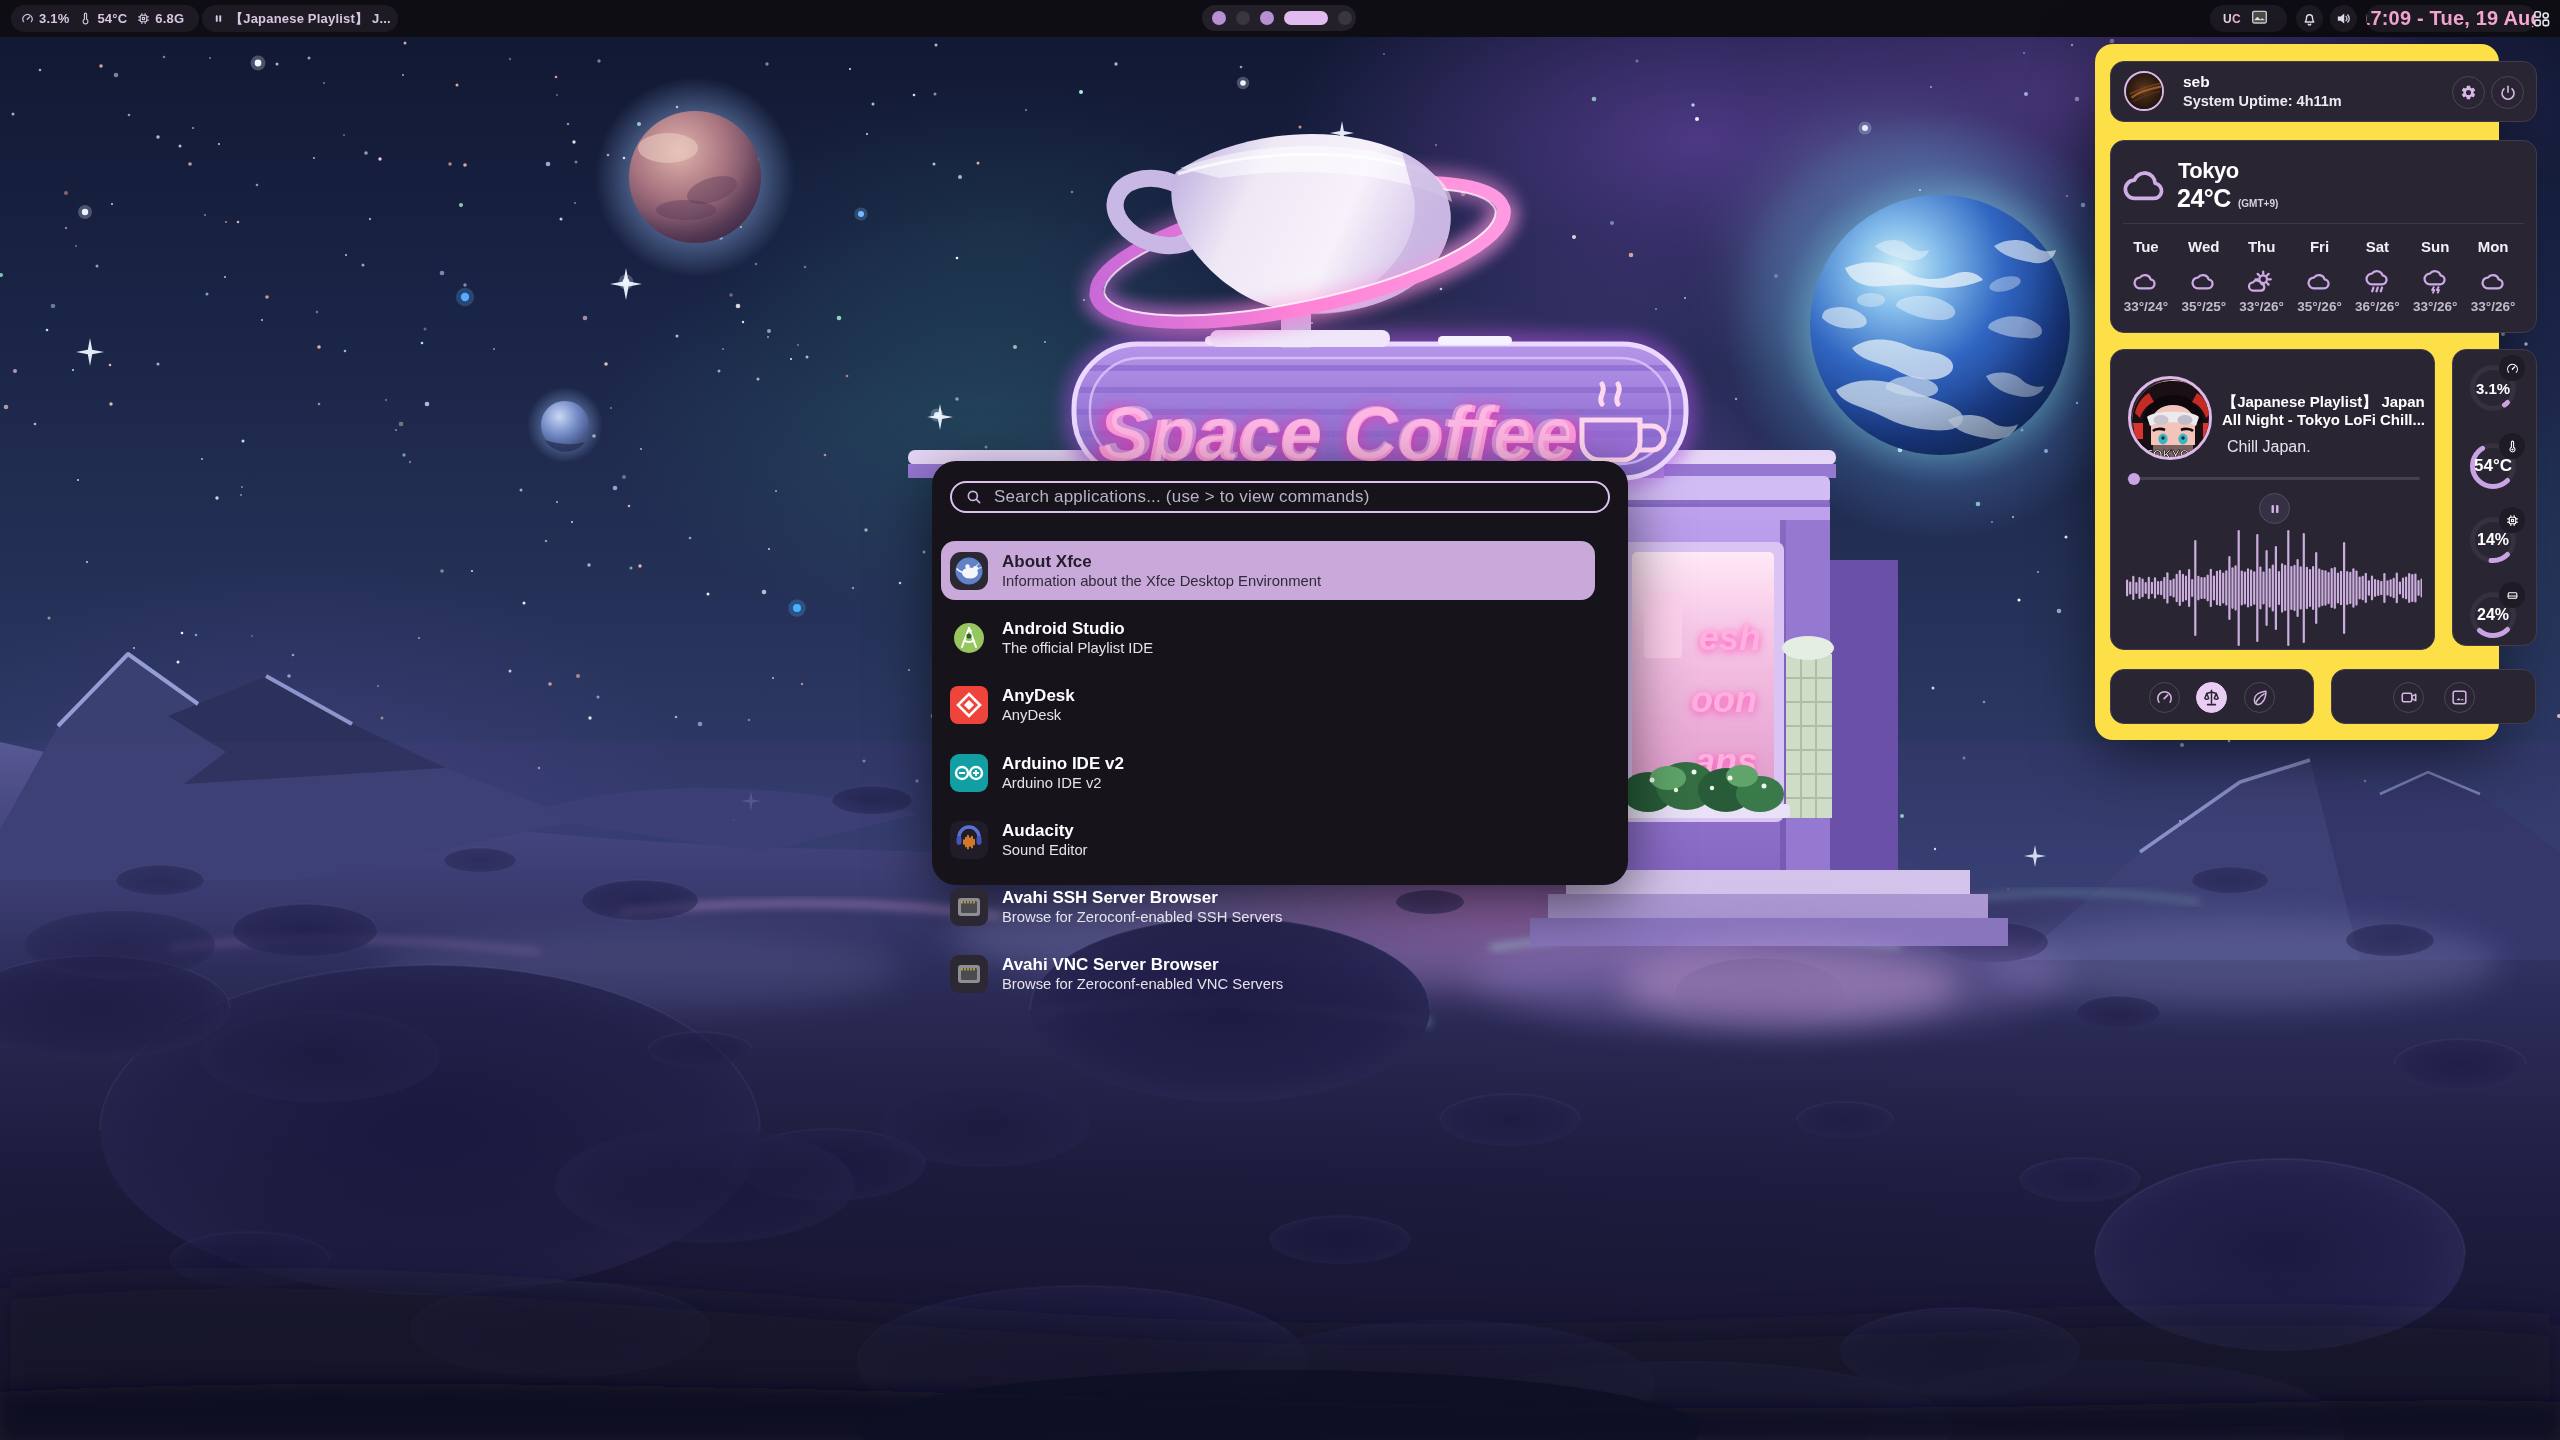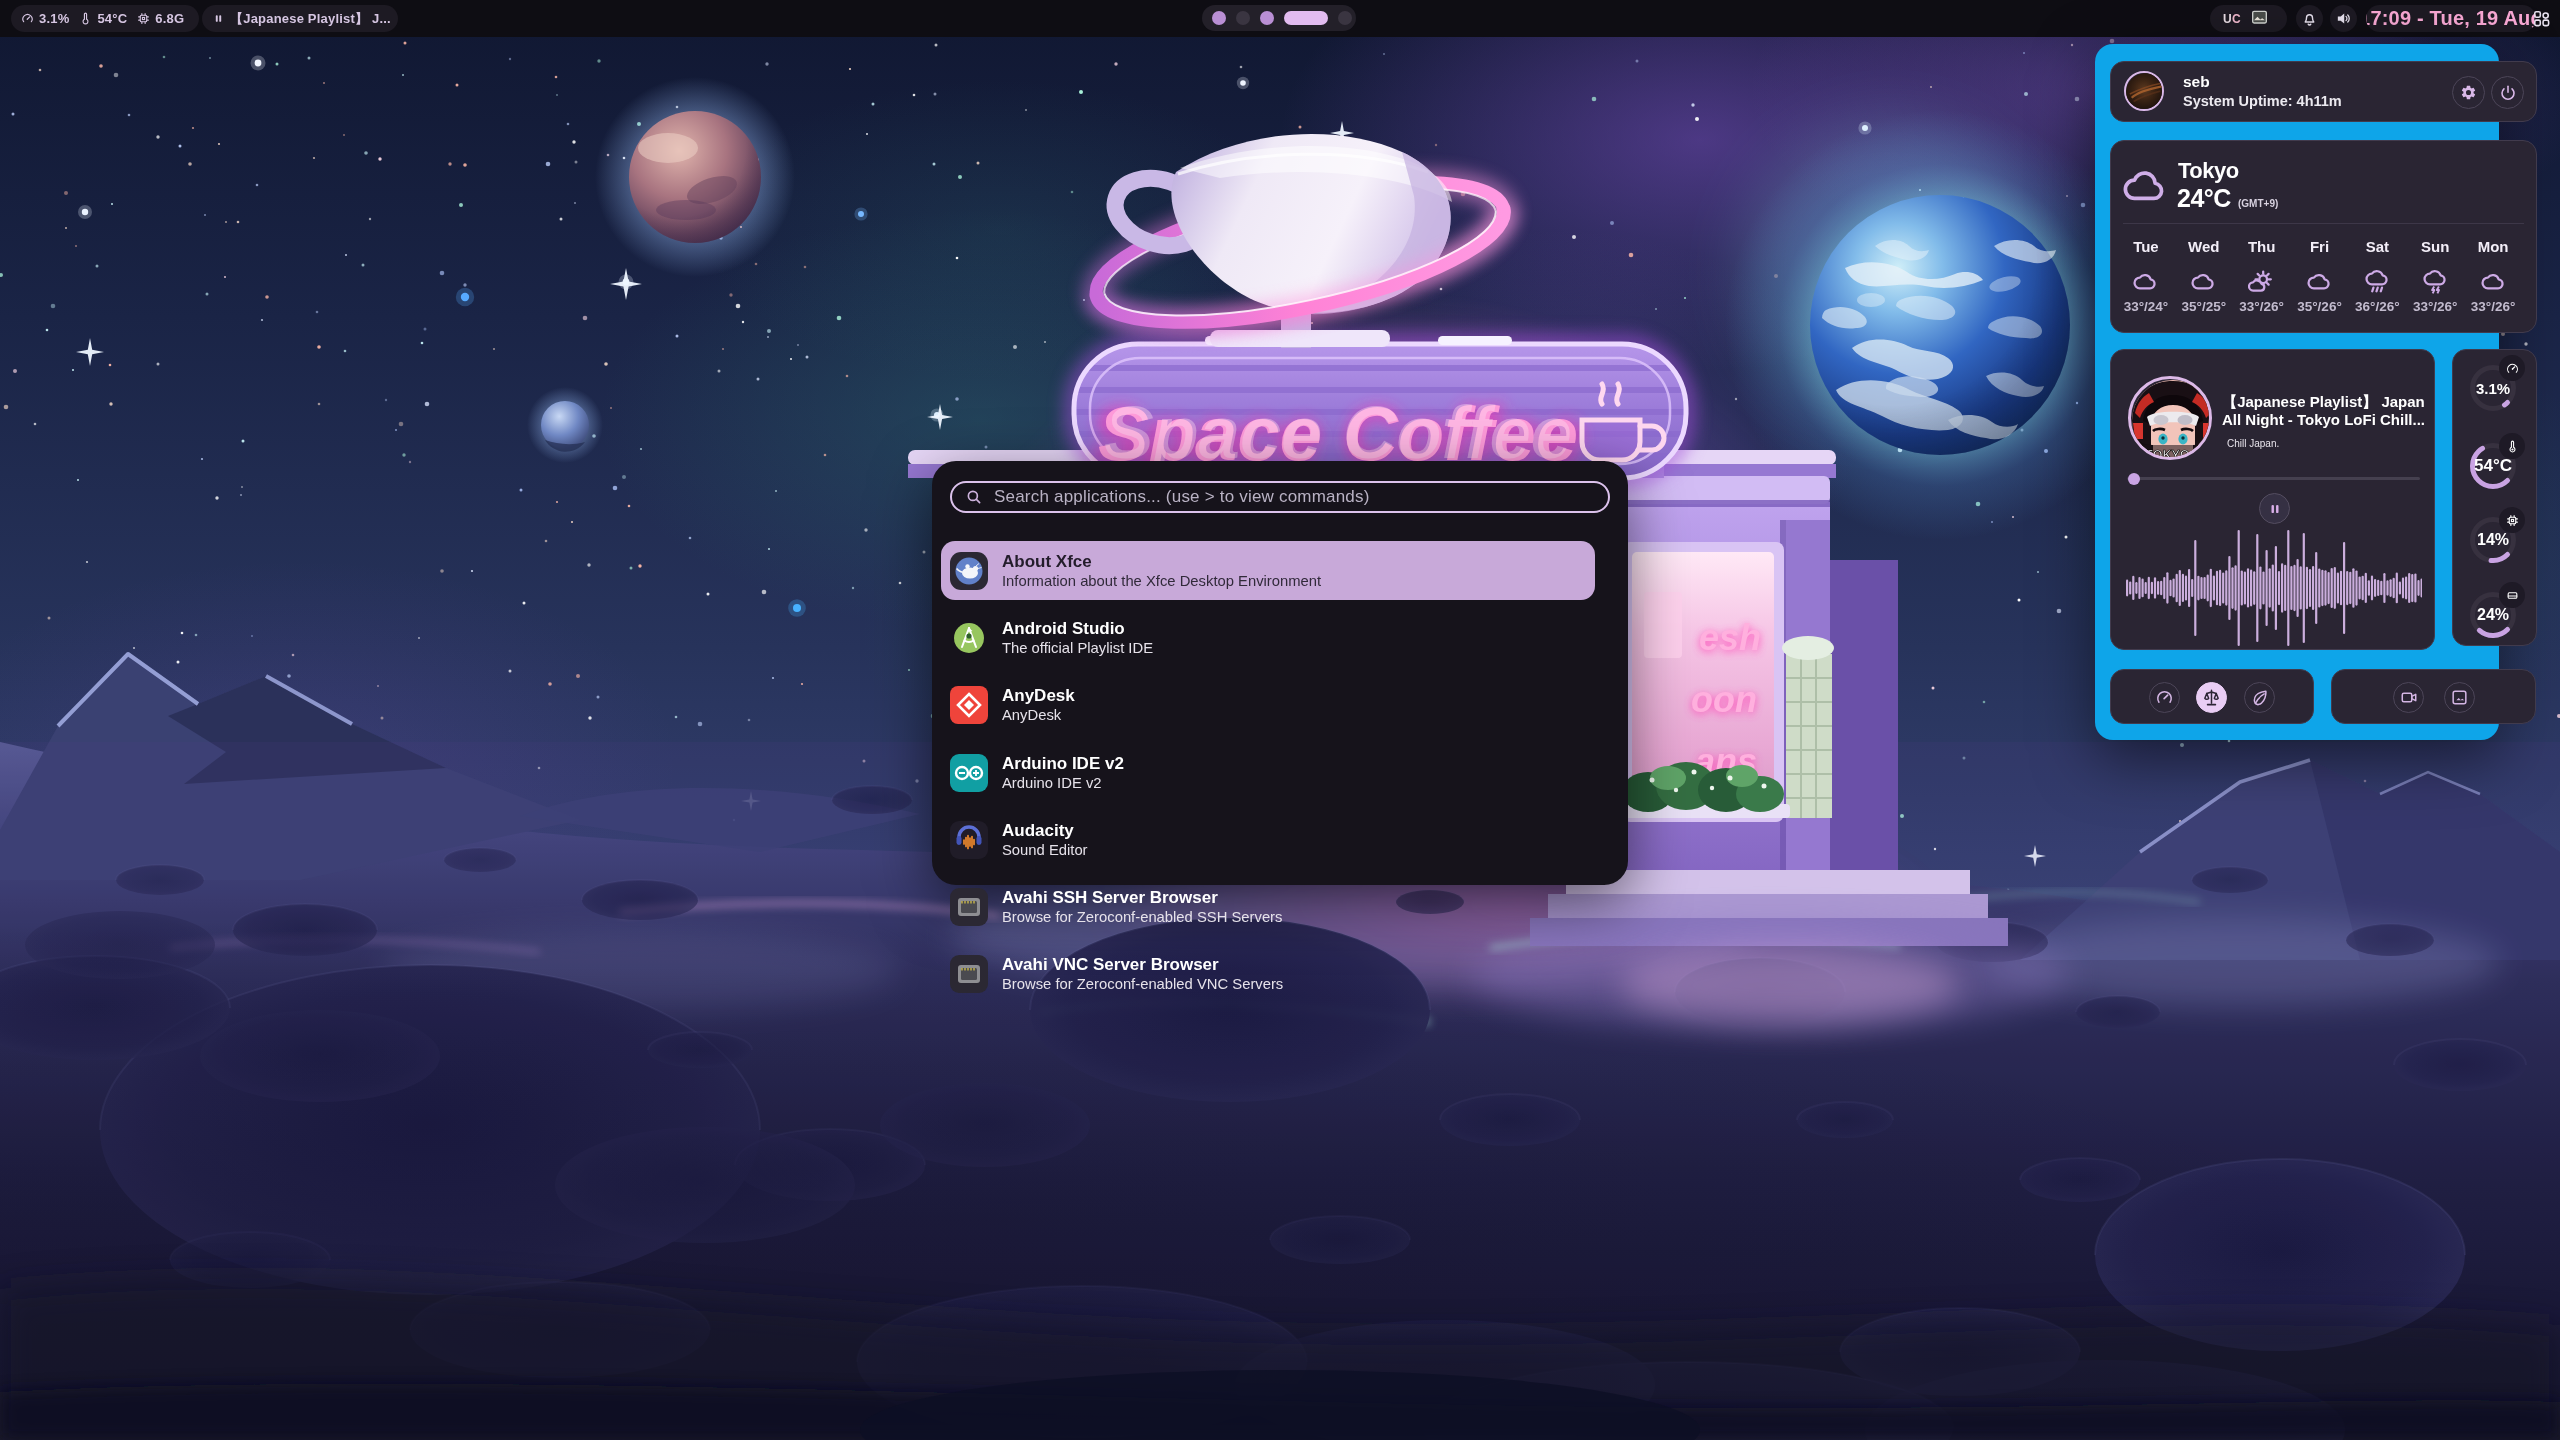--- a/index.html
+++ b/index.html
@@ -27,42 +27,42 @@
 .row {height:59.3px;margin-bottom:8px;border-radius:14px;display:flex;align-items:center;padding-left:9px;}
 .row.sel {background:#c8a9d9;}
 .aic {width:38px;height:38px;flex:0 0 38px;}
 .rtx {margin-left:14px;}
 .rt {font-size:17px;font-weight:700;color:#ffffff;line-height:21px;}
 .rs {font-size:14.8px;color:#e6e2ea;line-height:19px;}
 .sel .rt {color:#241d2c;}
 .sel .rs {color:#312a3a;}
 
 
-#panel {position:absolute;left:2095px;top:44px;width:404px;height:696px;background:#0ea5e9;border-radius:18px;box-shadow:0 18px 60px rgba(0,0,0,0.5);}
+#panel {position:absolute;left:2095px;top:44px;width:404px;height:696px;background:#fde047;border-radius:18px;box-shadow:0 18px 60px rgba(0,0,0,0.5);}
 .card {position:absolute;background:#2a2533;border:1px solid #413b4d;border-radius:14px;}
 #ucard {left:15px;top:17px;width:427px;height:61px;}
 #uav {position:absolute;left:13px;top:9px;width:40px;height:40px;border-radius:50%;border:2px solid #d9b8e8;overflow:hidden;}
 #uname {position:absolute;left:72px;top:11px;font-size:15.5px;font-weight:700;color:#fff;}
 #uup {position:absolute;left:72px;top:31px;font-size:14.5px;color:#eceaf0;font-weight:700;}
 .ubtn {position:absolute;top:14px;width:33px;height:33px;border:1px solid #4c4558;border-radius:50%;display:flex;align-items:center;justify-content:center;}
 #wcard {left:15px;top:96px;width:427px;height:193px;}
 #wcloud {position:absolute;left:12px;top:25px;}
 #wcity {position:absolute;left:67px;top:17px;font-size:22px;font-weight:700;color:#fff;letter-spacing:-0.5px;}
 #wtemp {position:absolute;left:66px;top:43px;font-size:25px;font-weight:700;color:#fff;letter-spacing:-0.5px;}
 #wgmt {position:absolute;left:127px;top:57px;font-size:10px;font-weight:700;color:#d8d2e0;}
 #wdiv {position:absolute;left:12px;right:12px;top:82px;height:1px;background:#3d3748;}
 #wdays {position:absolute;left:6px;right:14px;top:97px;display:flex;}
 .dcol {flex:1;text-align:center;}
 .dname {font-size:15px;font-weight:700;color:#f3eef8;margin-bottom:13px;}
 .wic {width:27px;height:27px;}
 .dtemp {font-size:13.5px;color:#c2bbce;font-weight:700;}
 #mcard {left:15px;top:305px;width:325px;height:301px;}
 #malb {position:absolute;left:17px;top:26px;width:84px;height:84px;border-radius:50%;border:3px solid #dcb9e8;overflow:hidden;}
 #mtit {position:absolute;left:106px;right:4px;top:43px;text-align:center;font-size:15px;font-weight:700;color:#fff;line-height:18px;white-space:nowrap;}
-#msub {position:absolute;left:116px;top:88px;font-size:10px;color:#e8e4ec;}
+#msub {position:absolute;left:116px;top:88px;font-size:16px;color:#e8e4ec;}
 #mbar {position:absolute;left:16px;right:14px;top:127px;height:3px;background:#45404f;border-radius:2px;}
 #mknob {position:absolute;left:17px;top:122.5px;width:12px;height:12px;border-radius:50%;background:#c9a4e4;}
 #mpause {position:absolute;left:148px;top:143px;width:31px;height:31px;border:1.5px solid #544d60;background:#353043;border-radius:50%;display:flex;align-items:center;justify-content:center;}
 #mwave {position:absolute;left:13px;top:176px;}
 #gcard {left:357px;top:305px;width:85px;height:297px;}
 .gauge {position:absolute;left:10px;width:66px;height:66px;}
 .gbadge {position:absolute;left:36px;top:0px;width:26px;height:26px;background:#1e1a26;border-radius:50%;display:flex;align-items:center;justify-content:center;}
 .gbadge svg {width:13px;height:13px;}
 .glabel {position:absolute;left:0;top:0;width:60px;height:66px;display:flex;align-items:center;justify-content:center;font-weight:700;color:#fff;}
 #blcard {left:15px;top:625px;width:204px;height:55px;}

